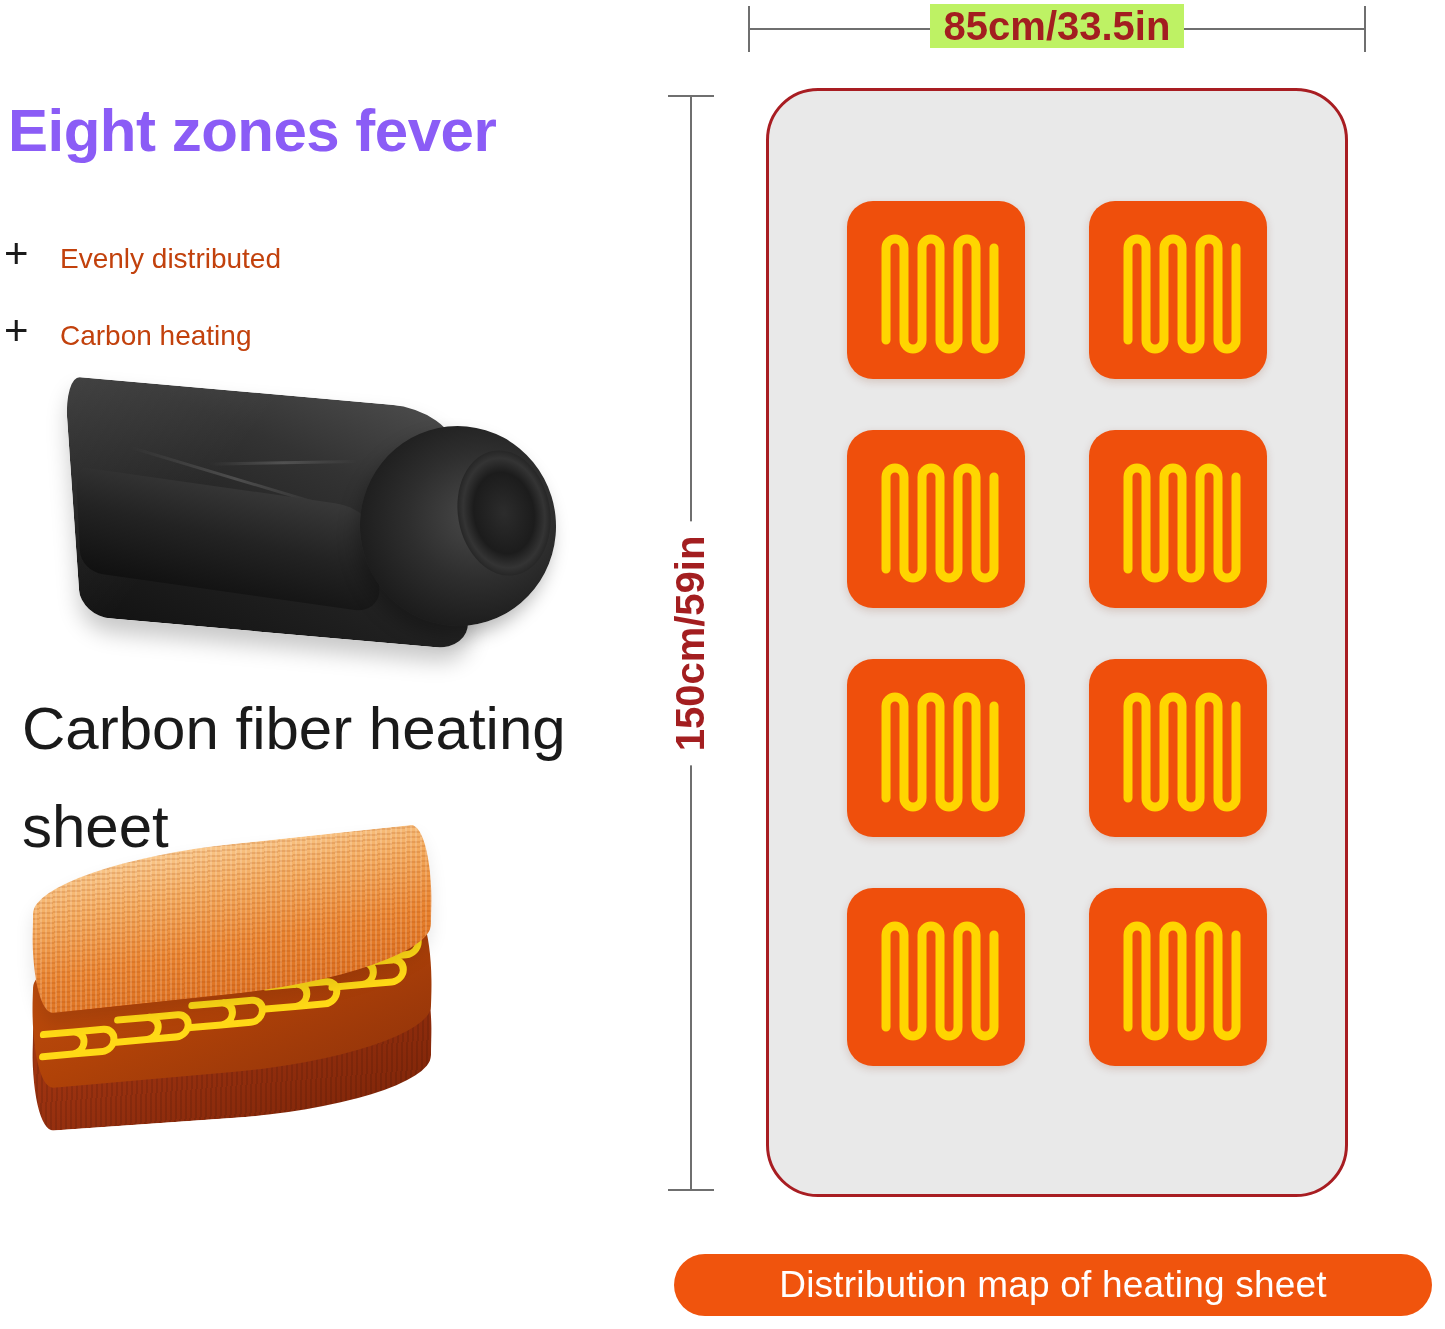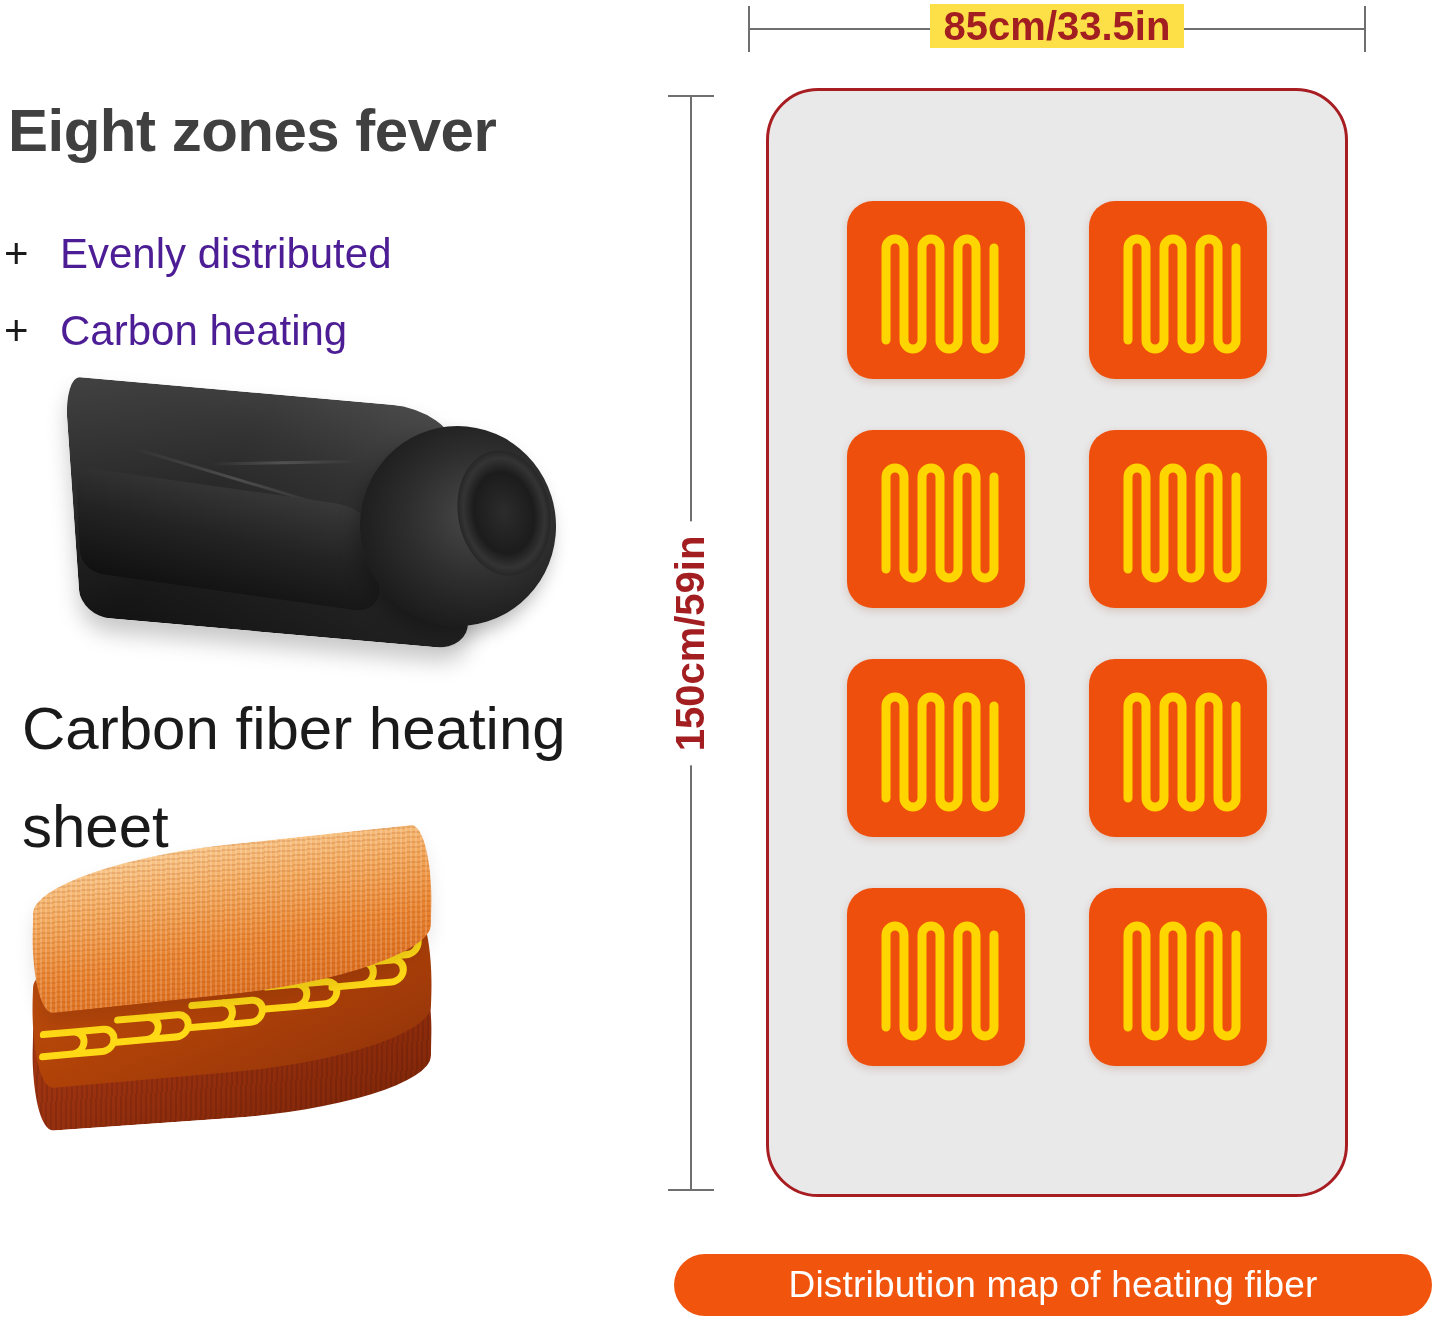--- a/index.html
+++ b/index.html
@@ -17,43 +17,43 @@
     background: #ffffff;
   }
 
   
   .headline {
     position: absolute;
     left: 8px;
     top: 96px;
     font-size: 60px;
     font-weight: bold;
-    color: #404040;
+    color: #8b5cf6;
     letter-spacing: -0.5px;
     white-space: nowrap;
     text-align: right;
   }
   .bullet-row {
     position: absolute;
     left: 4px;
     display: flex;
     align-items: baseline;
     white-space: nowrap;
   }
   .bullet-row.b0 { top: 230px; }
   .bullet-row.b1 { top: 307px; }
   .bullet-plus {
     font-size: 42px;
     color: #1a1a1a;
     width: 56px;
     display: inline-block;
   }
   .bullet-text {
-    font-size: 42px;
-    color: #4c1d95;
+    font-size: 28px;
+    color: #c2410c;
   }
 
   
   .blanket-photo {
     position: absolute;
     left: 62px;
     top: 372px;
     width: 500px;
     height: 292px;
   }
@@ -189,21 +189,21 @@
     position: absolute;
     left: 748px;
     top: 4px;
     width: 618px;
     text-align: center;
     font-size: 40px;
     font-weight: bold;
     color: #a31e20;
   }
   .dim-h-label span {
-    background: #fde047;
+    background: #bef264;
     padding: 0 14px;
   }
 
   .dim-v {
     position: absolute;
     left: 690px;
     top: 95px;
     width: 2px;
     height: 1096px;
     background: #6f6f6f;
@@ -405,16 +405,16 @@
       <div class="pad">
         <svg width="128" height="128" viewBox="0 0 128 128">
           <path d="M14,114 V22 a9,9 0 0 1 18,0 V114 a9,9 0 0 0 18,0 V22 a9,9 0 0 1 18,0 V114 a9,9 0 0 0 18,0 V22 a9,9 0 0 1 18,0 V114 a9,9 0 0 0 18,0 V22" fill="none" stroke="#ffd500" stroke-width="9" stroke-linecap="round" stroke-linejoin="round"></path>
         </svg>
       </div>
 
     </div>
   </div>
 
   <div class="pill">
-    <span class="pill-text">Distribution map of heating fiber</span>
+    <span class="pill-text">Distribution map of heating sheet</span>
   </div>
 
 </div>
 
 </body></html>

